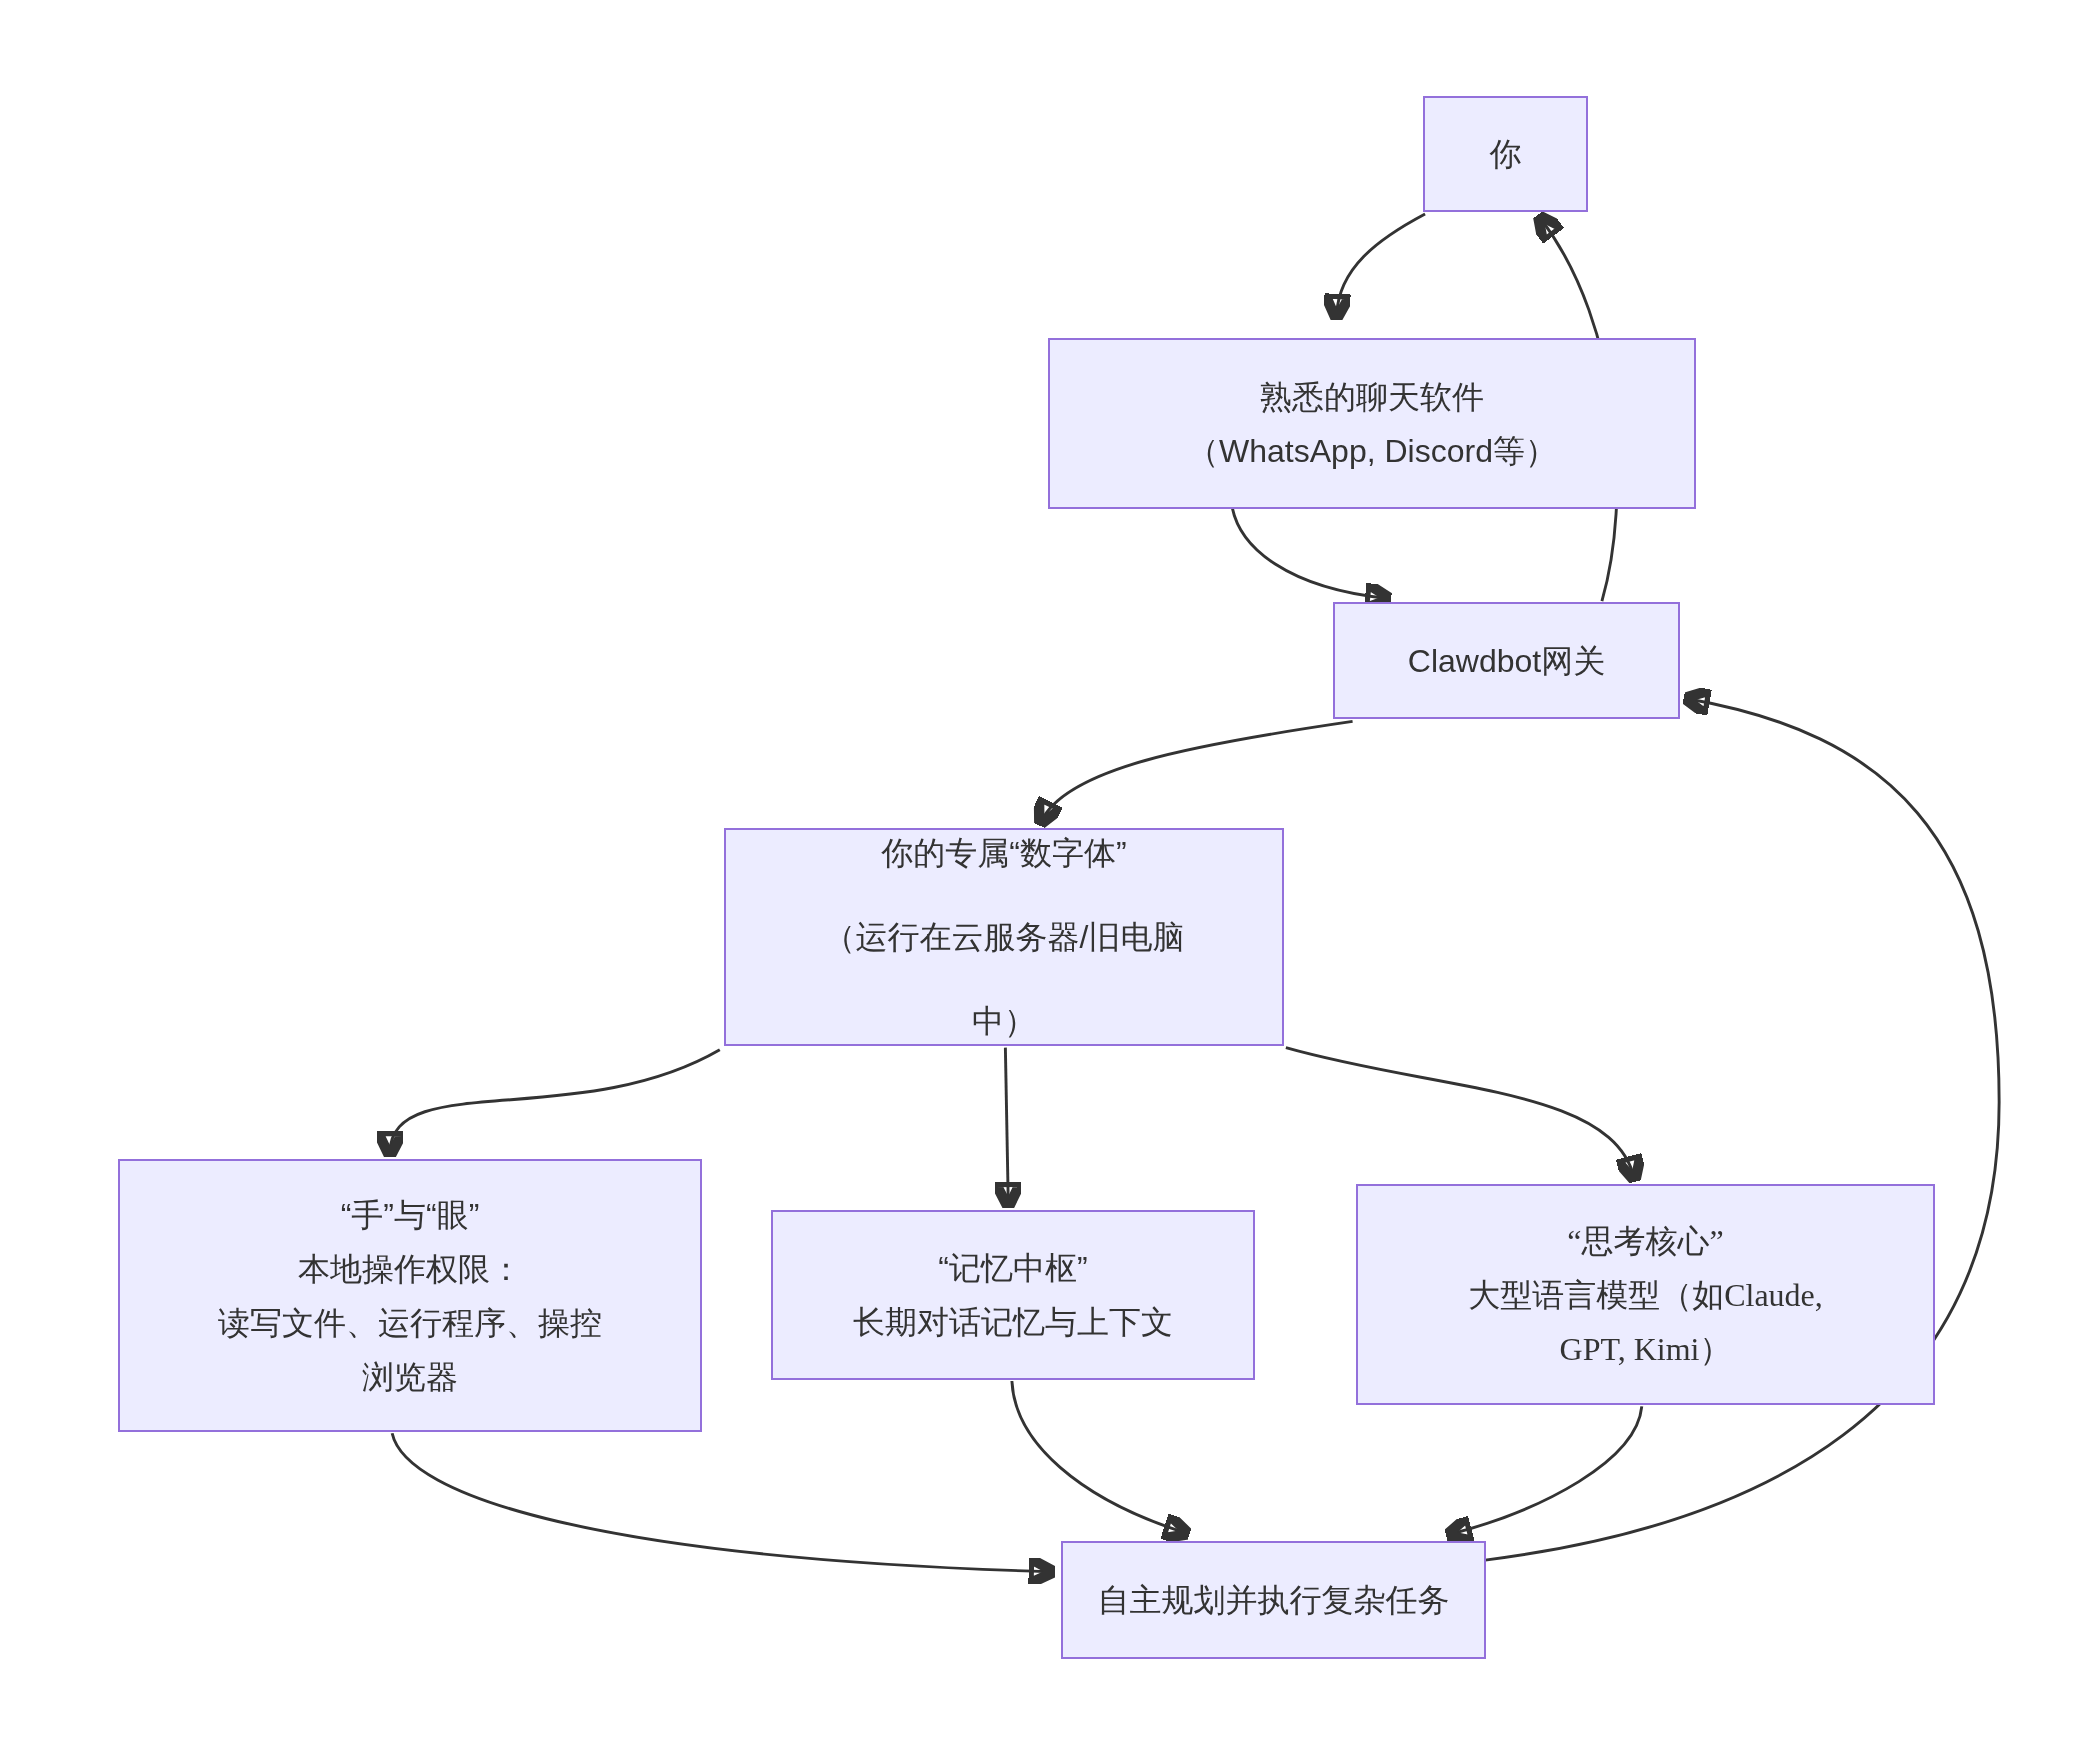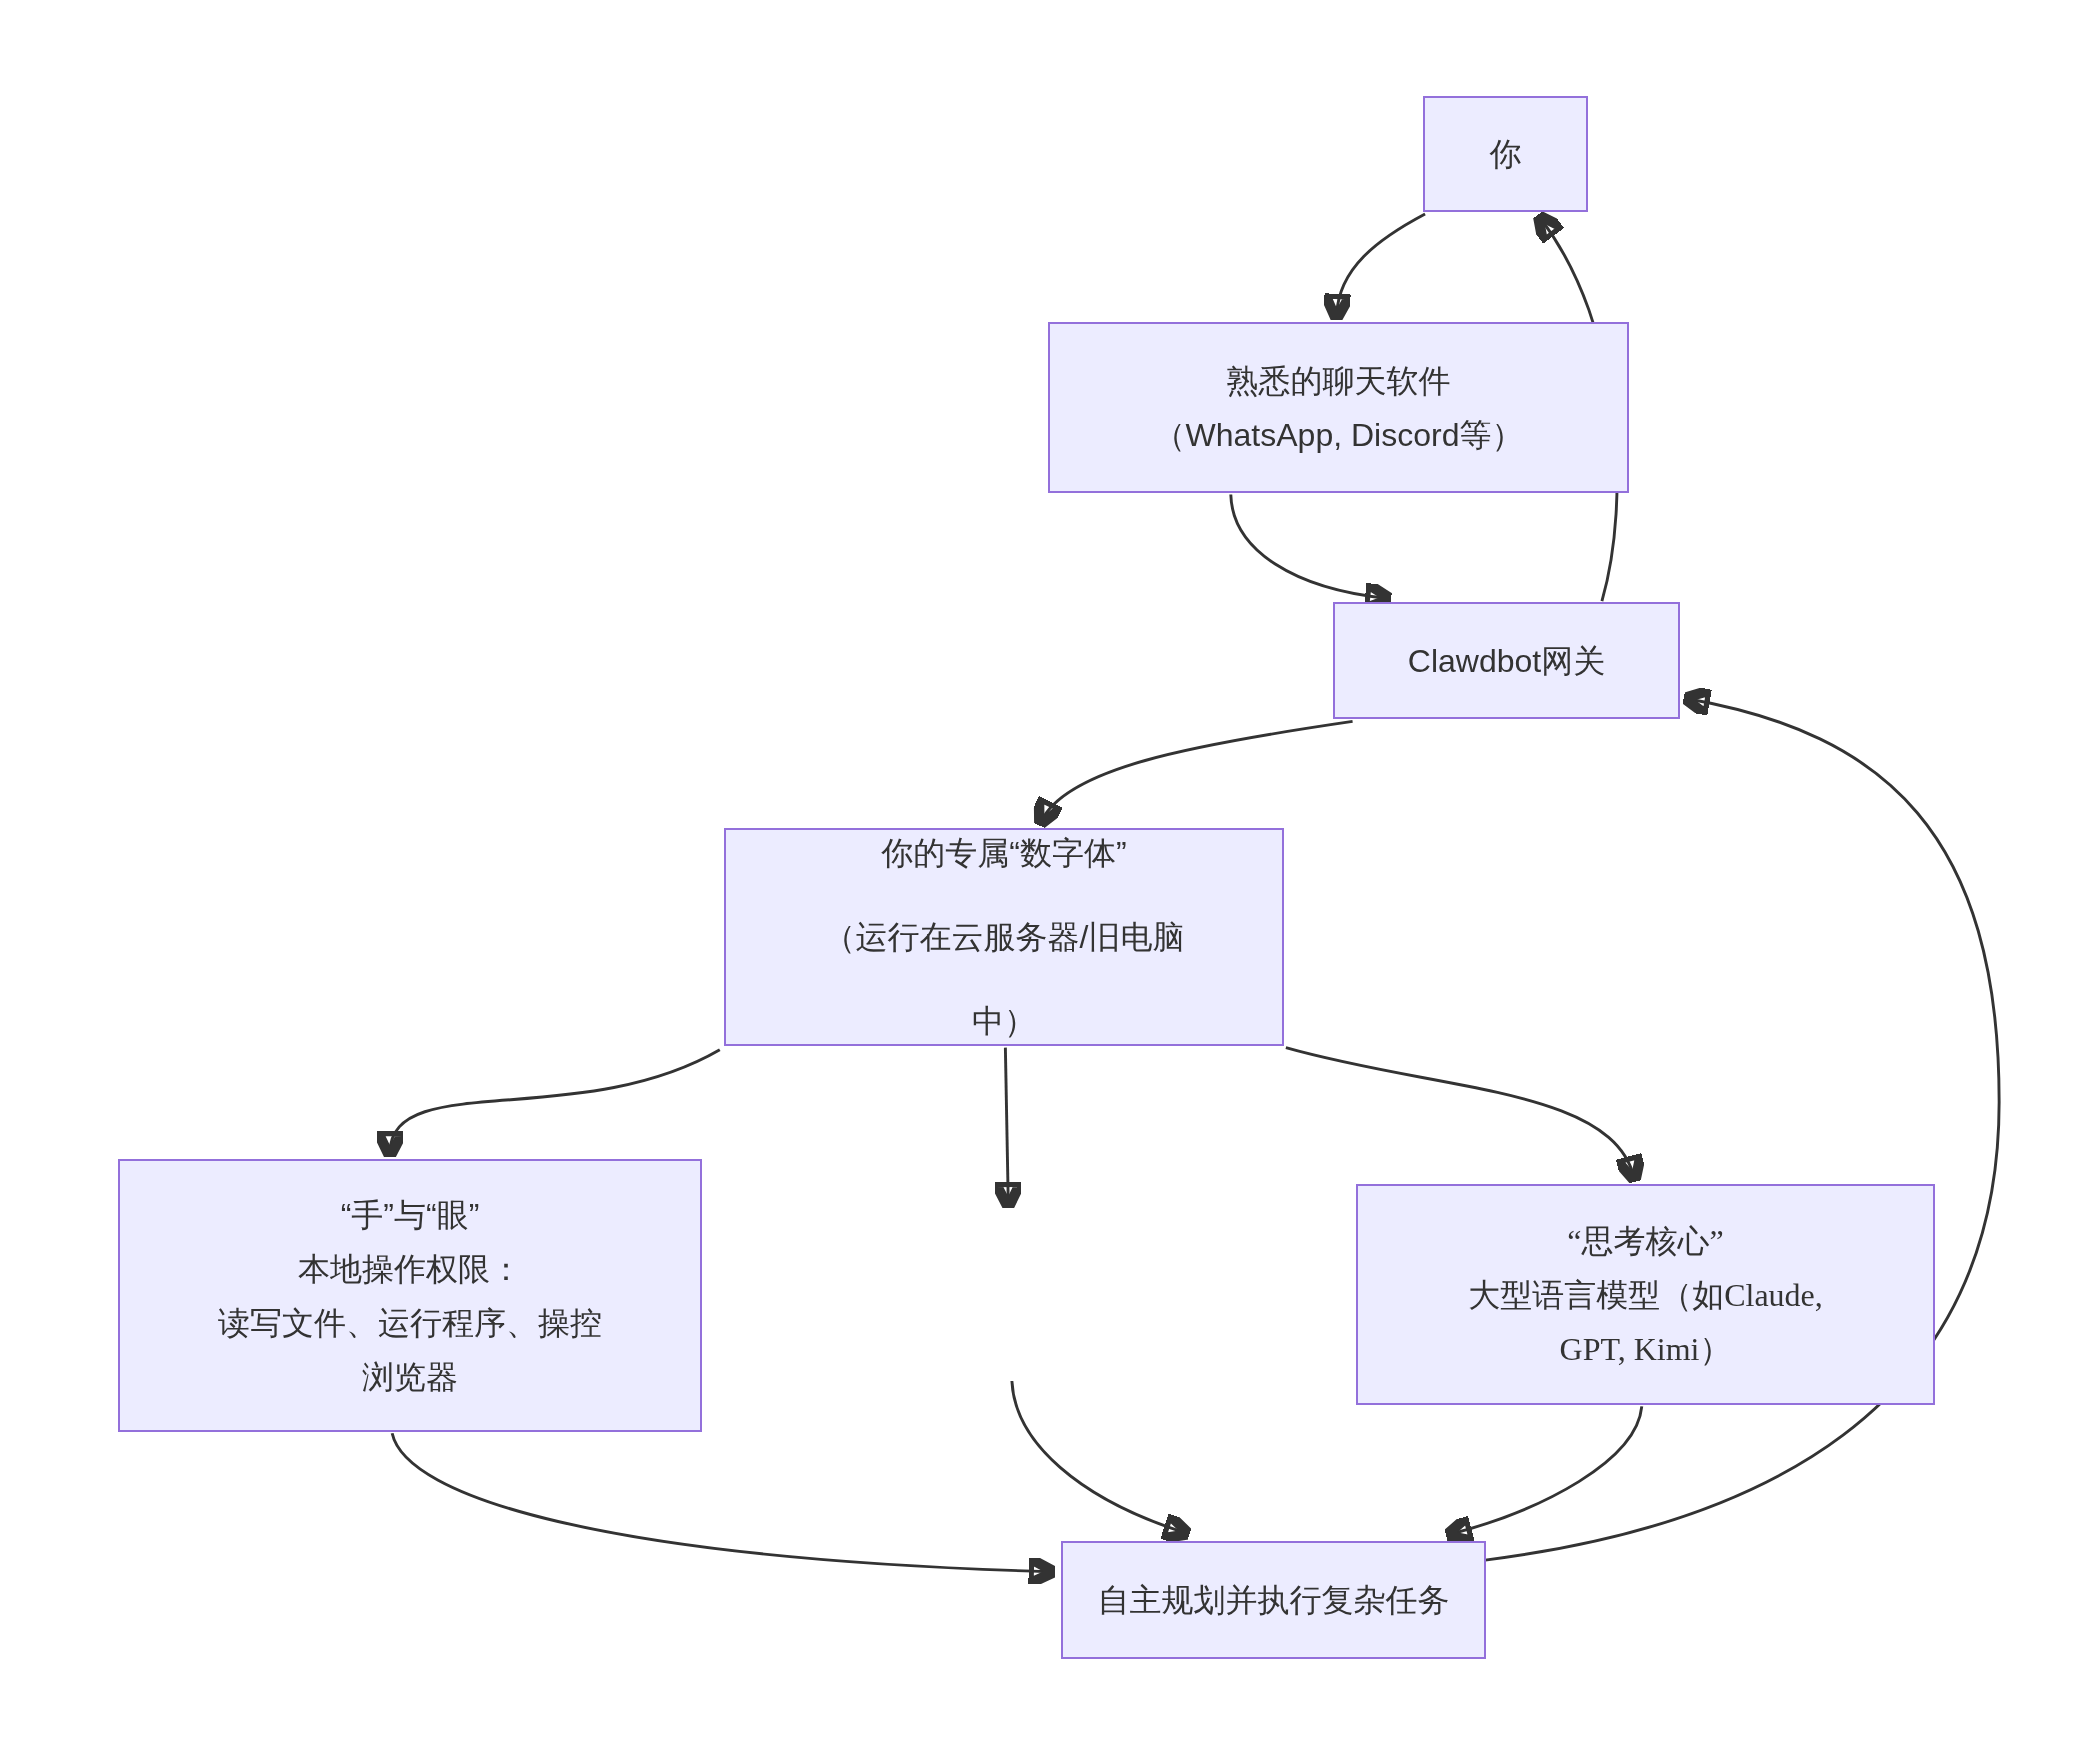--- a/index.html
+++ b/index.html
@@ -58,21 +58,21 @@
 
     <path d="M 2265 1940 C 2258 2015, 2128 2083, 2002 2116" marker-end="url(#arrow)"></path>
 
     <path d="M 2049 2152 C 2420 2105, 2758 1950, 2758 1520 C 2758 1150, 2600 1012, 2330 964" marker-end="url(#arrow)"></path>
   </svg>
 
   <div class="node" style="left:1423px; top:96px; width:165px; height:116px;">
     <div>你</div>
   </div>
 
-  <div class="node" style="left:1048px; top:322px; width:581px; height:171px;">
+  <div class="node" style="left:1048px; top:338px; width:648px; height:171px;">
     <div>熟悉的聊天软件</div>
     <div>（WhatsApp, Discord等）</div>
   </div>
 
   <div class="node" style="left:1333px; top:602px; width:347px; height:117px;text-align:center;">
     <div>Clawdbot网关</div>
   </div>
 
   <div class="node" style="left:724px; top:828px; width:560px; height:218px;gap:30px;">
     <div>你的专属“数字体”</div>
@@ -80,20 +80,24 @@
     <div>中）</div>
   </div>
 
   <div class="node" style="left:92px; top:1159px; width:584px; height:273px;margin-left:26px;">
     <div>“手”与“眼”</div>
     <div>本地操作权限：</div>
     <div>读写文件、运行程序、操控</div>
     <div>浏览器</div>
   </div>
 
+  <div class="node" style="left:771px; top:1210px; width:484px; height:170px;">
+    <div>“记忆中枢”</div>
+    <div>长期对话记忆与上下文</div>
+  </div>
 
   <div class="node" style="left:1356px; top:1184px; width:579px; height:221px;font-family:Liberation Serif, serif;">
     <div>“思考核心”</div>
     <div>大型语言模型（如Claude,</div>
     <div>GPT, Kimi）</div>
   </div>
 
   <div class="node" style="left:1061px; top:1541px; width:425px; height:118px;text-align:right;">
     <div>自主规划并执行复杂任务</div>
   </div>

